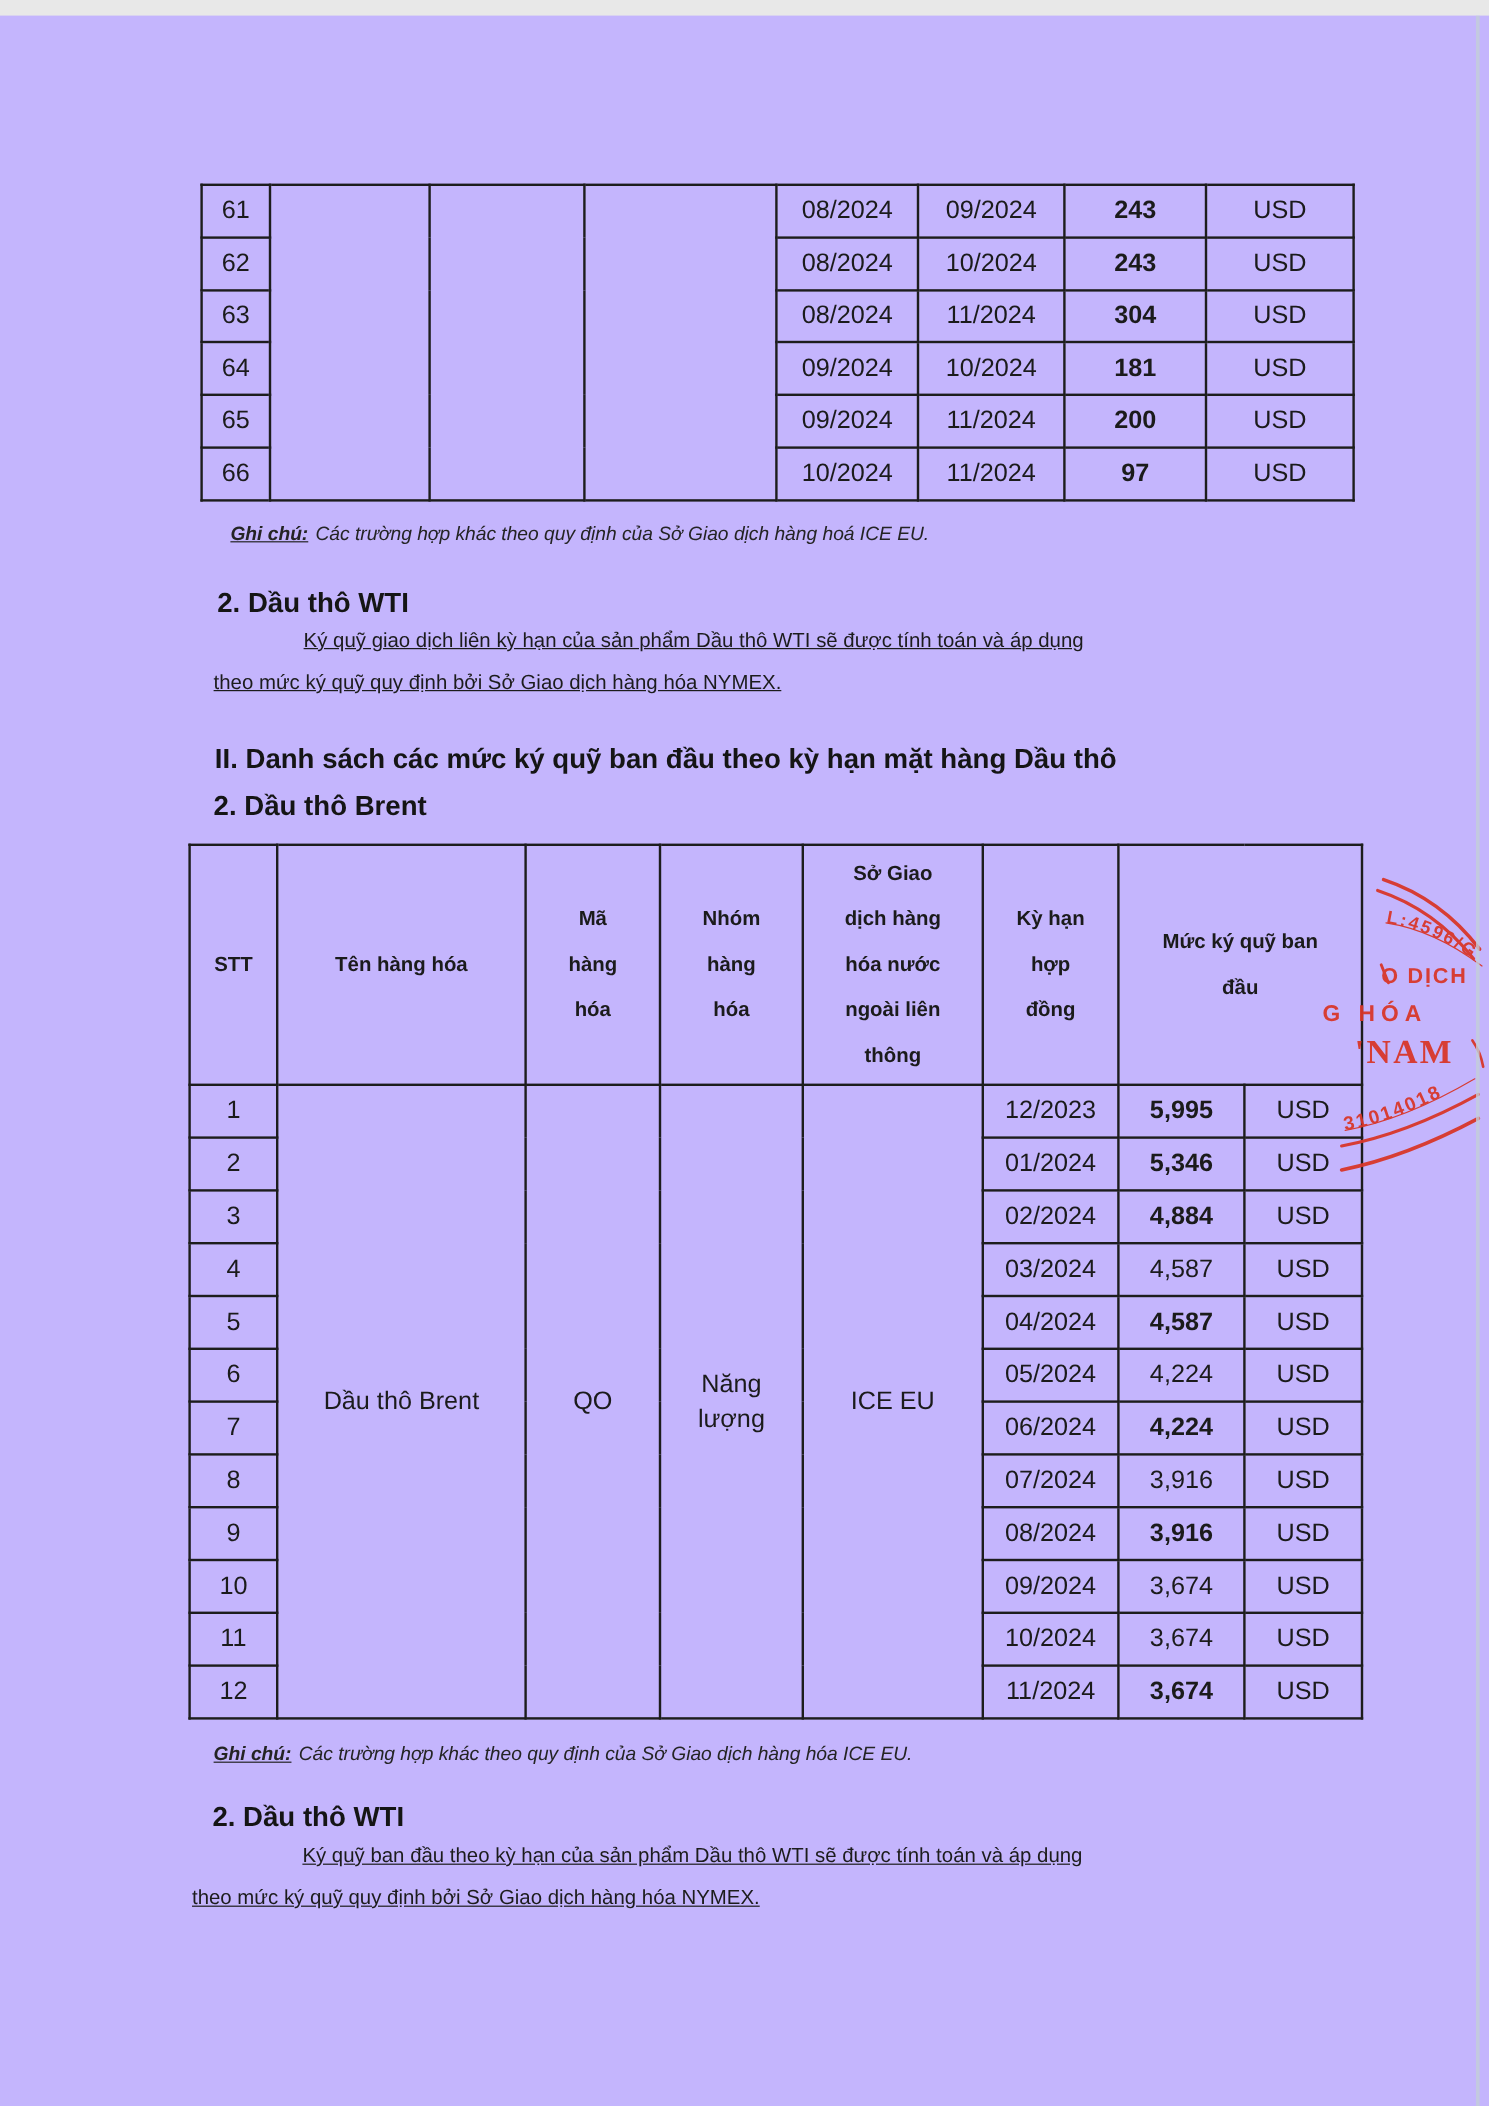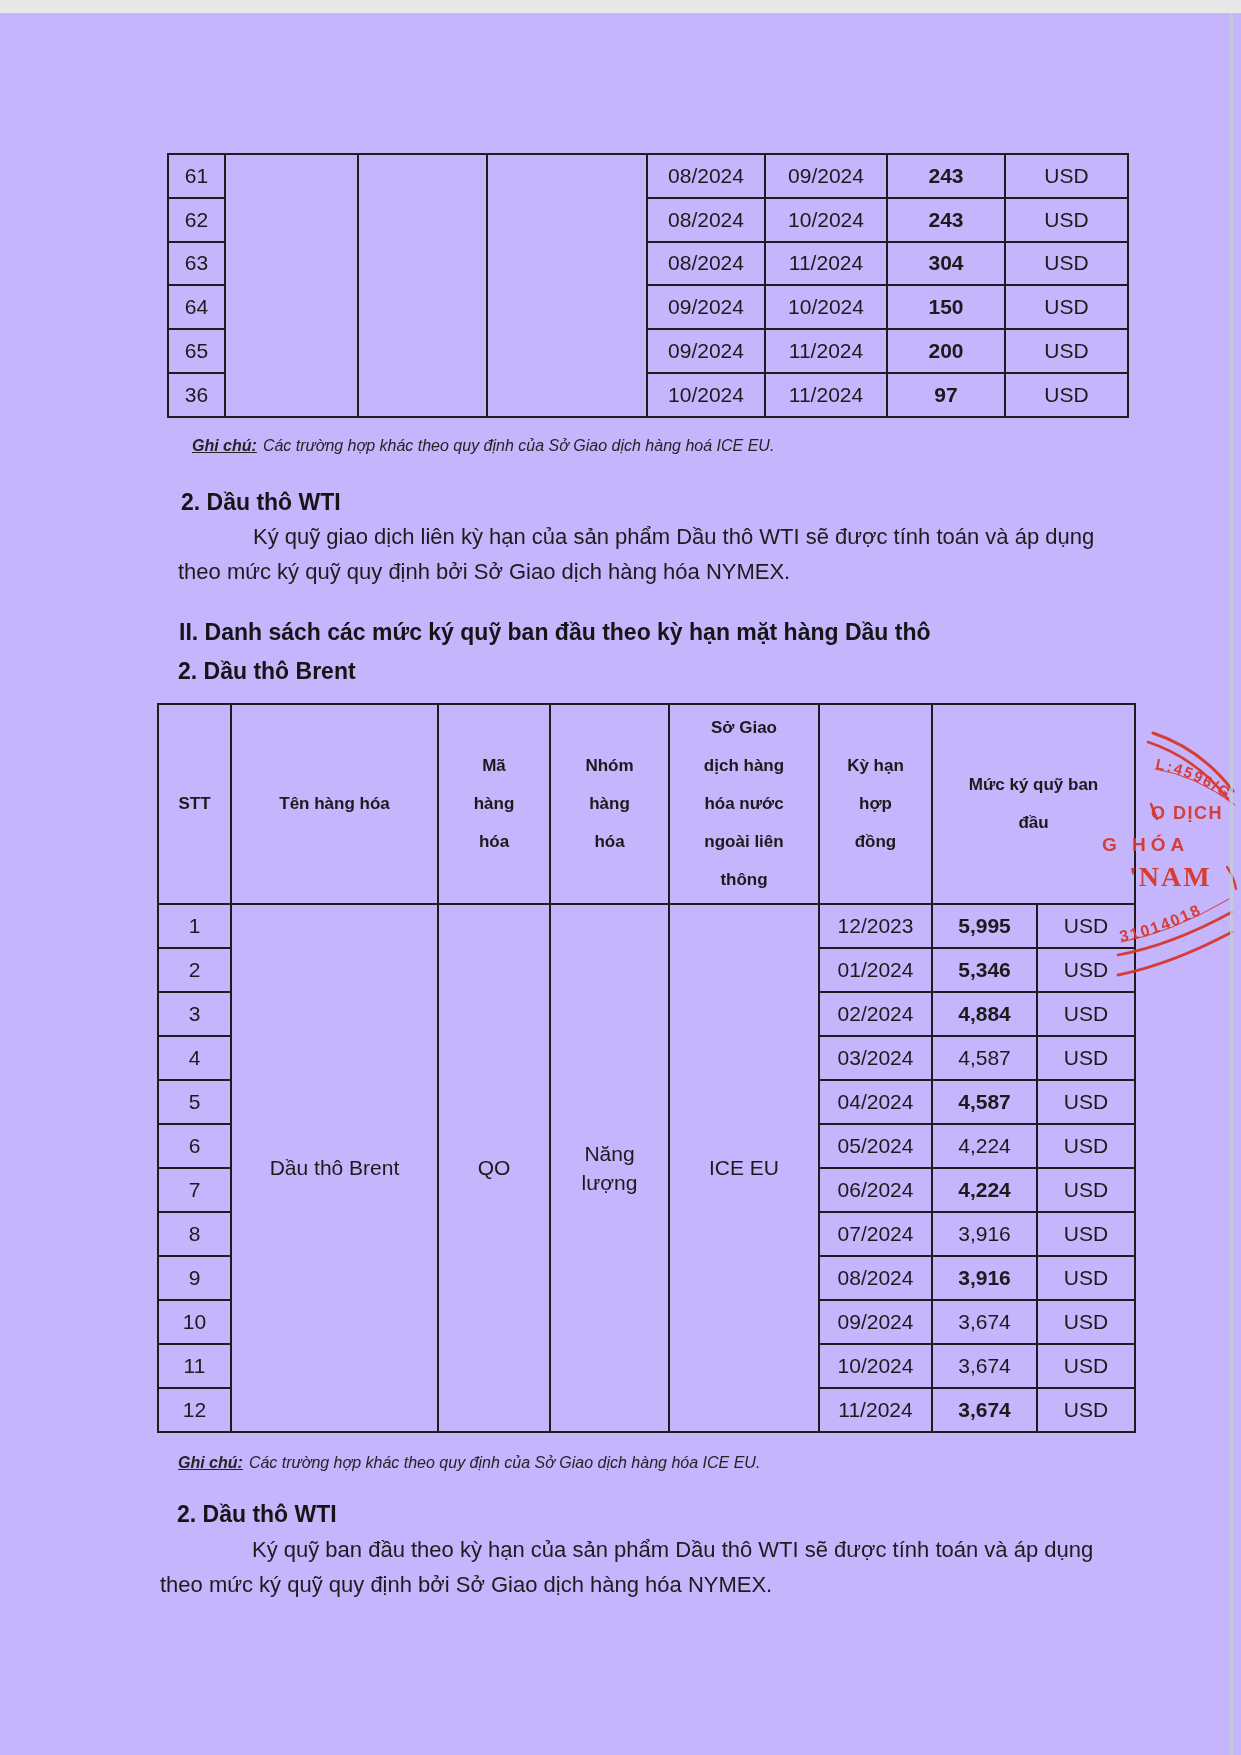--- a/index.html
+++ b/index.html
@@ -22,21 +22,21 @@
   
   table.brent{left:157px;top:690px;width:977px;}
   table.brent tr.head{height:200px;}
   table.brent tr.head td{font-weight:bold;line-height:38px;white-space:pre-line;font-size:17px;}
   table.brent tr.data{height:44px;}
   td.pre{white-space:pre-line;line-height:29px;}
   
   .note{position:absolute;font-size:16px;font-style:italic;white-space:nowrap;color:#242424;}
   .note .lbl{font-weight:bold;text-decoration:underline;margin-right:6px;}
   .h{position:absolute;font-size:23px;font-weight:bold;white-space:nowrap;color:#151515;}
-  .line{position:absolute;font-size:22px;white-space:nowrap;color:#1c1c1c;}
+  .line{position:absolute;font-size:17px;white-space:nowrap;color:#1c1c1c;text-decoration:underline;}
   
   .scan-v{position:absolute;left:1230px;top:0;width:3px;height:1755px;background:#c3ced8;opacity:.8;}
   .scan-h{position:absolute;left:92px;top:1746px;width:1048px;height:2px;background:#c6c6c6;opacity:.85;}
   
   svg.stamp{position:absolute;left:1095px;top:698px;opacity:.95;}
   svg.stamp text{fill:#d8372a;font-family:"Liberation Sans",sans-serif;}
   svg.stamp .serif{font-family:"Liberation Serif",serif;}
   svg.stamp path{stroke:#d8372a;fill:none;stroke-linecap:round;}
 </style>
 </head>
@@ -77,32 +77,32 @@
         <td>63</td>
         <td>08/2024</td>
         <td>11/2024</td>
         <td class="b">304</td>
         <td>USD</td>
       </tr>
       <tr>
         <td>64</td>
         <td>09/2024</td>
         <td>10/2024</td>
-        <td class="b">150</td>
+        <td class="b">181</td>
         <td>USD</td>
       </tr>
       <tr>
         <td>65</td>
         <td>09/2024</td>
         <td>11/2024</td>
         <td class="b">200</td>
         <td>USD</td>
       </tr>
       <tr>
-        <td>36</td>
+        <td>66</td>
         <td>10/2024</td>
         <td>11/2024</td>
         <td class="b">97</td>
         <td>USD</td>
       </tr>
     </tbody>
   </table>
 
   <div class="note" style="left:192px;top:424px;">
     <span class="lbl">Ghi chú:</span><span>Các trường hợp khác theo quy định của Sở Giao dịch hàng hoá ICE EU.</span>

